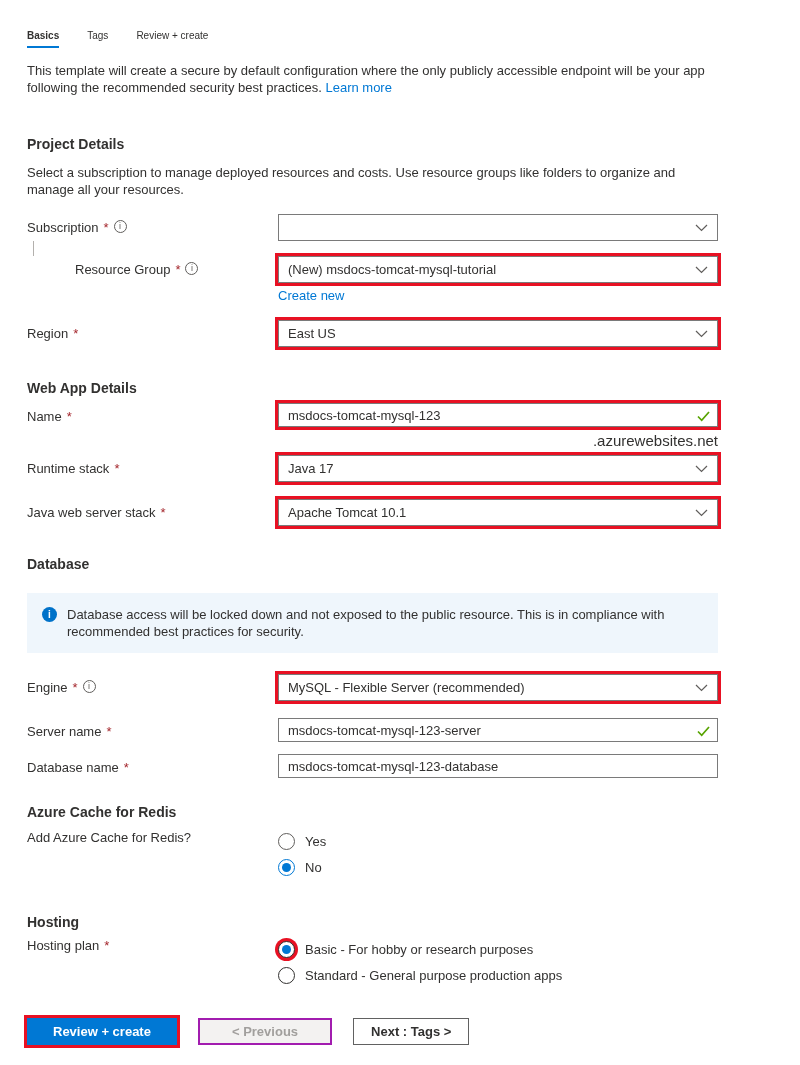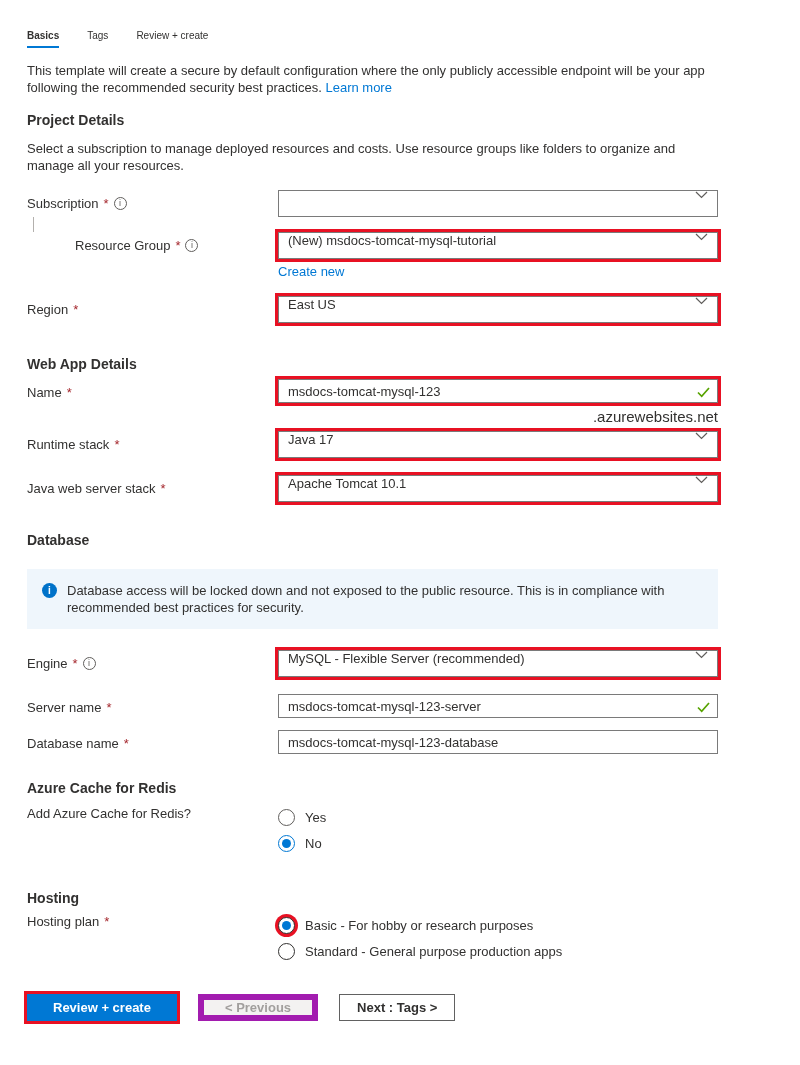--- a/index.html
+++ b/index.html
@@ -13,30 +13,30 @@
   .tab.active { font-weight:bold; border-bottom:2px solid #0078d4; }
 
   .intro { line-height:17px; }
   a.link { color:#0078d4; text-decoration:none; cursor:pointer; }
 
   h2.sec { font-size:14px; font-weight:bold; color:#323130; }
   .sec-desc { line-height:17px; }
 
   
   .row { display:flex; align-items:flex-start; }
-  .label-col { width:251px; flex:none; padding-top:6px; display:flex; align-items:center; gap:5px; }
+  .label-col { width:251px; flex:none; padding-top:6px; display:flex; gap:5px; }
   .label-col.indent { padding-left:48px; }
   .req { color:#a4262c; }
   .info-icon { display:inline-block; width:13px; height:13px; border:1px solid #605e5c;
     border-radius:50%; font-size:9px; line-height:11px; text-align:center; color:#605e5c; }
   .info-icon::before { content:"i"; }
   .ctrl-col { width:440px; flex:none; }
 
   .box { height:27px; border:1px solid #7a7a7a; background:#fff; display:flex;
-    align-items:flex-start; padding:0 9px; font-size:13px; color:#323130; }
+    align-items:center; padding:0 9px; font-size:13px; color:#323130; }
   .dropdown { justify-content:space-between; cursor:pointer; }
   .hl { box-shadow:0 0 0 3px #e81123; }
 
   .input-wrap { position:relative; }
   .input-wrap input { width:100%; height:24px; border:1px solid #7a7a7a; padding:0 28px 0 9px;
     font-family:"Liberation Sans", sans-serif; font-size:13px; color:#323130; display:block; }
   .check-icon { position:absolute; right:8px; top:8px; }
 
   .indent-line { height:15px; border-left:1px solid #b3b0ad; margin-left:6px; }
   .offset { margin-left:251px; }
@@ -60,24 +60,24 @@
     border-radius:50%; background:#0078d4; }
   .radio.dark-sel { border-color:#323130; }
   .radio.ring { box-shadow:0 0 0 3px #e81123; }
 
   
   .buttons { display:flex; gap:21px; align-items:center; margin-top:30px; }
   .btn { height:27px; font-family:"Liberation Sans", sans-serif; font-size:13px; font-weight:bold;
     display:inline-flex; align-items:center; cursor:pointer; }
   .btn-primary { background:#0078d4; color:#fff; border:1px solid #0078d4; padding:0 25px;
     box-shadow:0 0 0 3px #e81123; }
-  .btn-disabled { background:#f3f2f1; color:#a19f9d; border:6px solid #a21caf; padding:0 21px; cursor:default; }
+  .btn-disabled { background:#f3f2f1; color:#a19f9d; border:2px solid #a21caf; padding:0 32px; cursor:default; }
   .btn-secondary { background:#fff; color:#323130; border:1px solid #616161; padding:0 17px; }
 
-  .mt16{margin-top:16px}.mt17{margin-top:17px}.mt22{margin-top:16px}.mt12{margin-top:12px}
+  .mt16{margin-top:16px}.mt17{margin-top:17px}.mt22{margin-top:40px}.mt12{margin-top:12px}
   .mt33{margin-top:33px}.mt7{margin-top:7px}.mt30{margin-top:30px}.mt21{margin-top:21px}
   .mt26{margin-top:26px}.mt8{margin-top:8px}.mt34{margin-top:34px}.mt6{margin-top:6px}
 </style>
 </head>
 <body>
 
 <div class="page">
 
   <div class="tabs">
     <div class="tab active">Basics</div>

